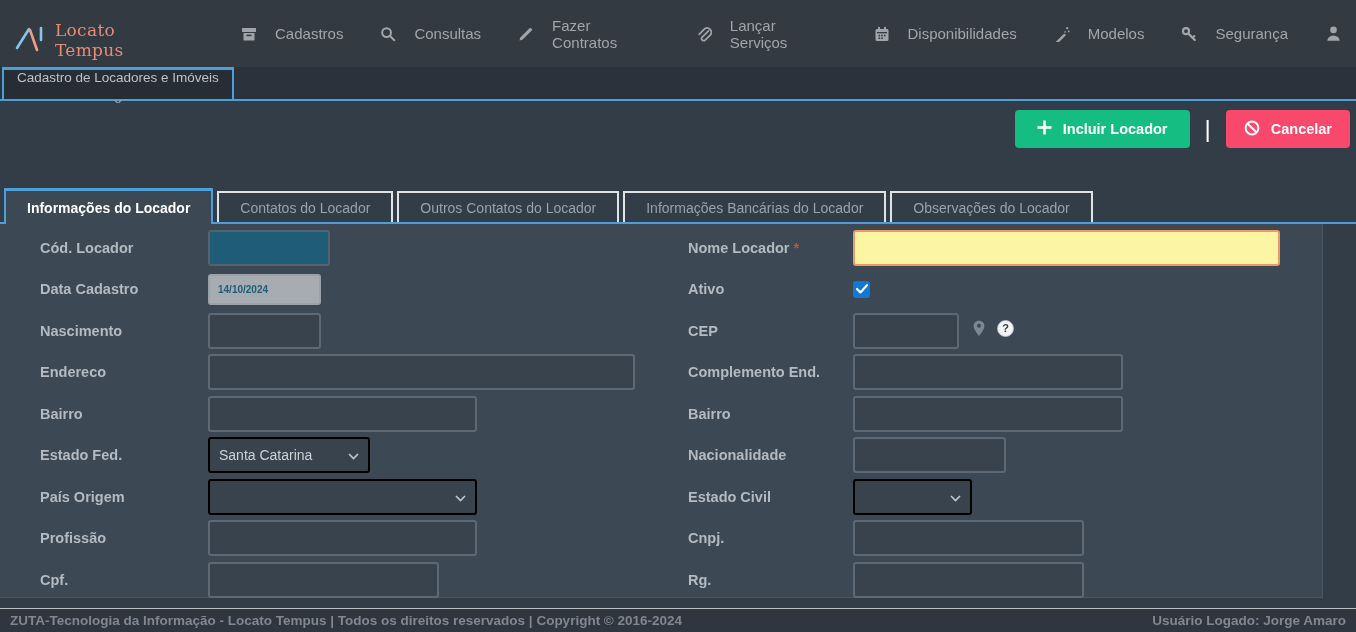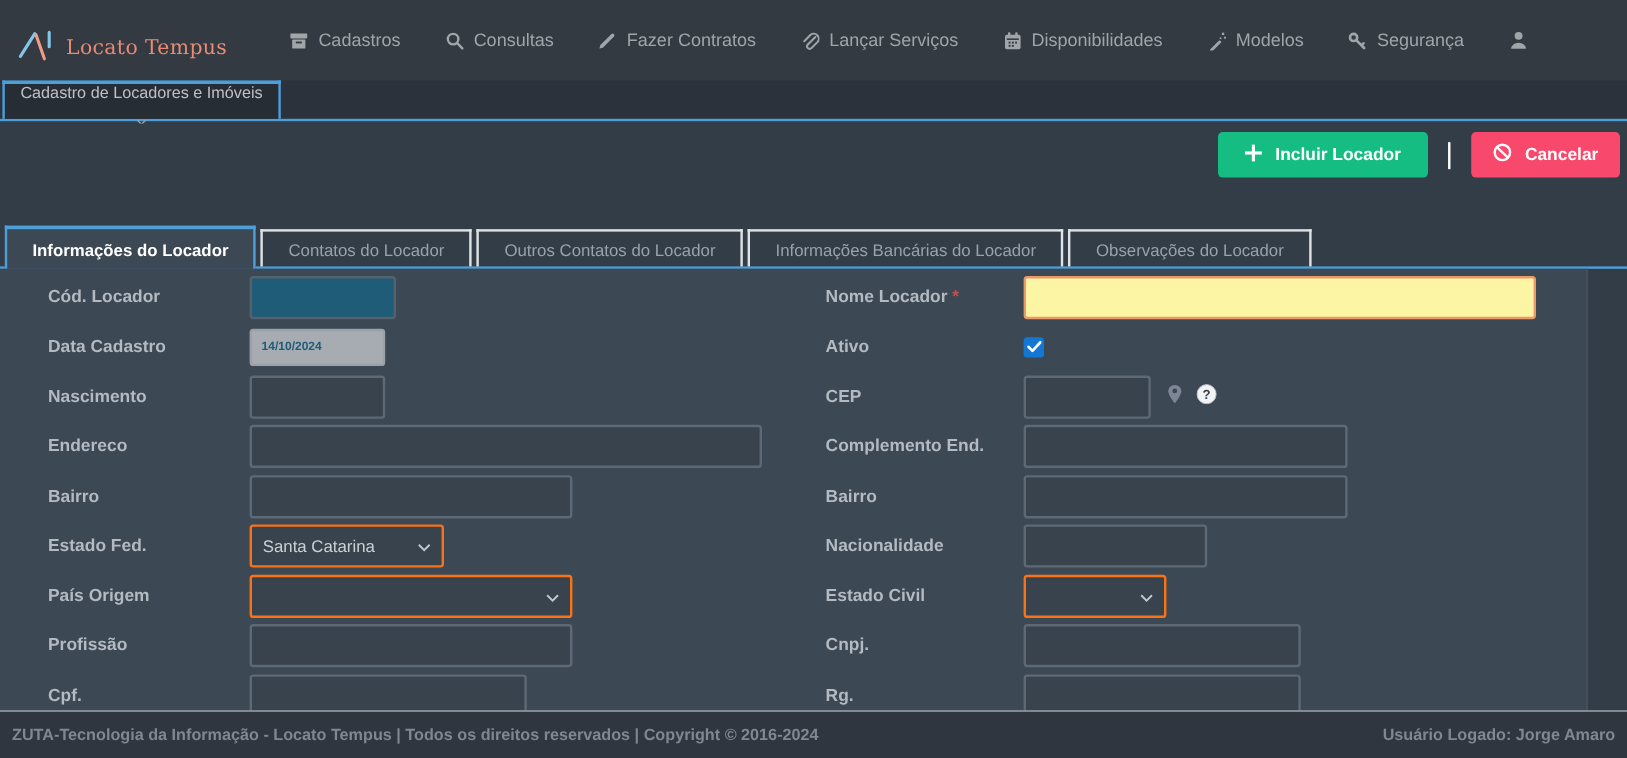--- a/index.html
+++ b/index.html
@@ -5,21 +5,21 @@
   * { margin:0; padding:0; box-sizing:border-box; }
   html,body { width:1356px; height:632px; overflow:hidden; }
   body { font-family:"Liberation Sans", sans-serif; background:#333d48; position:relative; }
 
   
   .navbar { position:absolute; top:0; left:0; width:1356px; height:67px;
     background:#343a41; display:flex; align-items:center; padding:0 14px; }
   .brand { display:flex; align-items:center; gap:9px; margin-right:52px;margin-top:12px; }
   .brand-name { font-family:"DejaVu Serif", serif; font-size:17px; color:#e98a74; letter-spacing:.3px; }
   .nav-items { display:flex; align-items:center; gap:37px; }
-  .nav-item { display:flex; align-items:center; gap:8px; color:#a0a5aa; font-size:15px; cursor:pointer; }
+  .nav-item { display:flex; align-items:center; gap:18px; color:#a0a5aa; font-size:15px; cursor:pointer; }
   .nav-item svg { display:block; }
 
   
   .tabstrip { position:absolute; top:67px; left:0; width:1356px; height:34px;
     background:#2b323b; border-bottom:2px solid #4d9fd9; display:flex; align-items:flex-end; padding-left:2px; }
   .wintab { height:32px; background:#272d35; border-top:3px solid #4d9fd9;
     border-left:2px solid #4d9fd9; border-right:2px solid #4d9fd9;
     display:inline-flex; align-items:center; gap:10px; padding:0 13px;
     color:#bdc1c5; font-size:13.5px; cursor:pointer;flex-direction:column; }
   .wintab .close { color:#9aa0a6; font-size:17px; line-height:1; cursor:pointer; }
@@ -51,21 +51,21 @@
     border-right:1px solid #4c5662; border-bottom:1px solid #4c5662;
     display:grid; grid-template-columns:648px 1fr; padding:3px 0 0 40px; align-content:start; }
   .col { display:flex; flex-direction:column; }
   .frow { display:flex; align-items:center; height:41.5px; }
   .flabel { width:168px; color:#b3bac1; font-size:14.5px; font-weight:bold; flex:none; }
   .col-right .flabel { width:165px; }
   .req { color:#c0504d; margin-left:4px; }
 
   .inp { height:36px; background:#39434e; border:2px solid #5d6974; border-radius:3px;
     color:#d0d5da; font-size:14px; padding:0 8px; font-family:"Liberation Sans", sans-serif; outline:none; }
-  .sel { height:36px; background:#39434e; border:2px solid #f97316; border-radius:3px;
+  .sel { height:36px; background:#39434e; border:2px solid #000000; border-radius:3px;
     color:#ccd1d6; font-size:14px; padding:0 9px; display:flex; align-items:center;
     justify-content:space-between; cursor:pointer; }
 
   .w-cod  { width:122px; background:#1e5c77; border-color:#54626e; }
   .w-date { width:113px; height:31px; background:#a7acb2; border:2px solid #9ba1a8;
             color:#1e5c77; font-weight:bold; text-align:left; font-size:10px; }
   .w-nasc { width:113px; }
   .w-end  { width:427px; }
   .w-bai  { width:269px; }
   .w-uf   { width:162px; }
@@ -82,21 +82,21 @@
   .w-cnpj { width:231px; }
 
   .checkbox { width:17px; height:17px; background:#1378d4; border-radius:3px;
     display:flex; align-items:center; justify-content:center; cursor:pointer; }
   .checkbox svg { display:none; }
   .checkbox.checked svg { display:block; }
 
   .cep-icons { display:flex; align-items:center; gap:11px; margin-left:13px; }
 
   
-  .footer { position:absolute; bottom:0; left:0; width:1356px; height:40px; background:#2f3640;
+  .footer { position:absolute; bottom:0; left:0; width:1356px; height:24px; background:#2f3640;
     border-top:1px solid #b9bec3; display:flex; align-items:center; justify-content:space-between;
     padding:0 10px; color:#80878f; font-size:13.5px; font-weight:bold; }
 </style>
 </head>
 <body>
 
 <div class="navbar">
   <div class="brand">
     <span>
       <svg width="32" height="30" viewBox="0 0 32 30">

